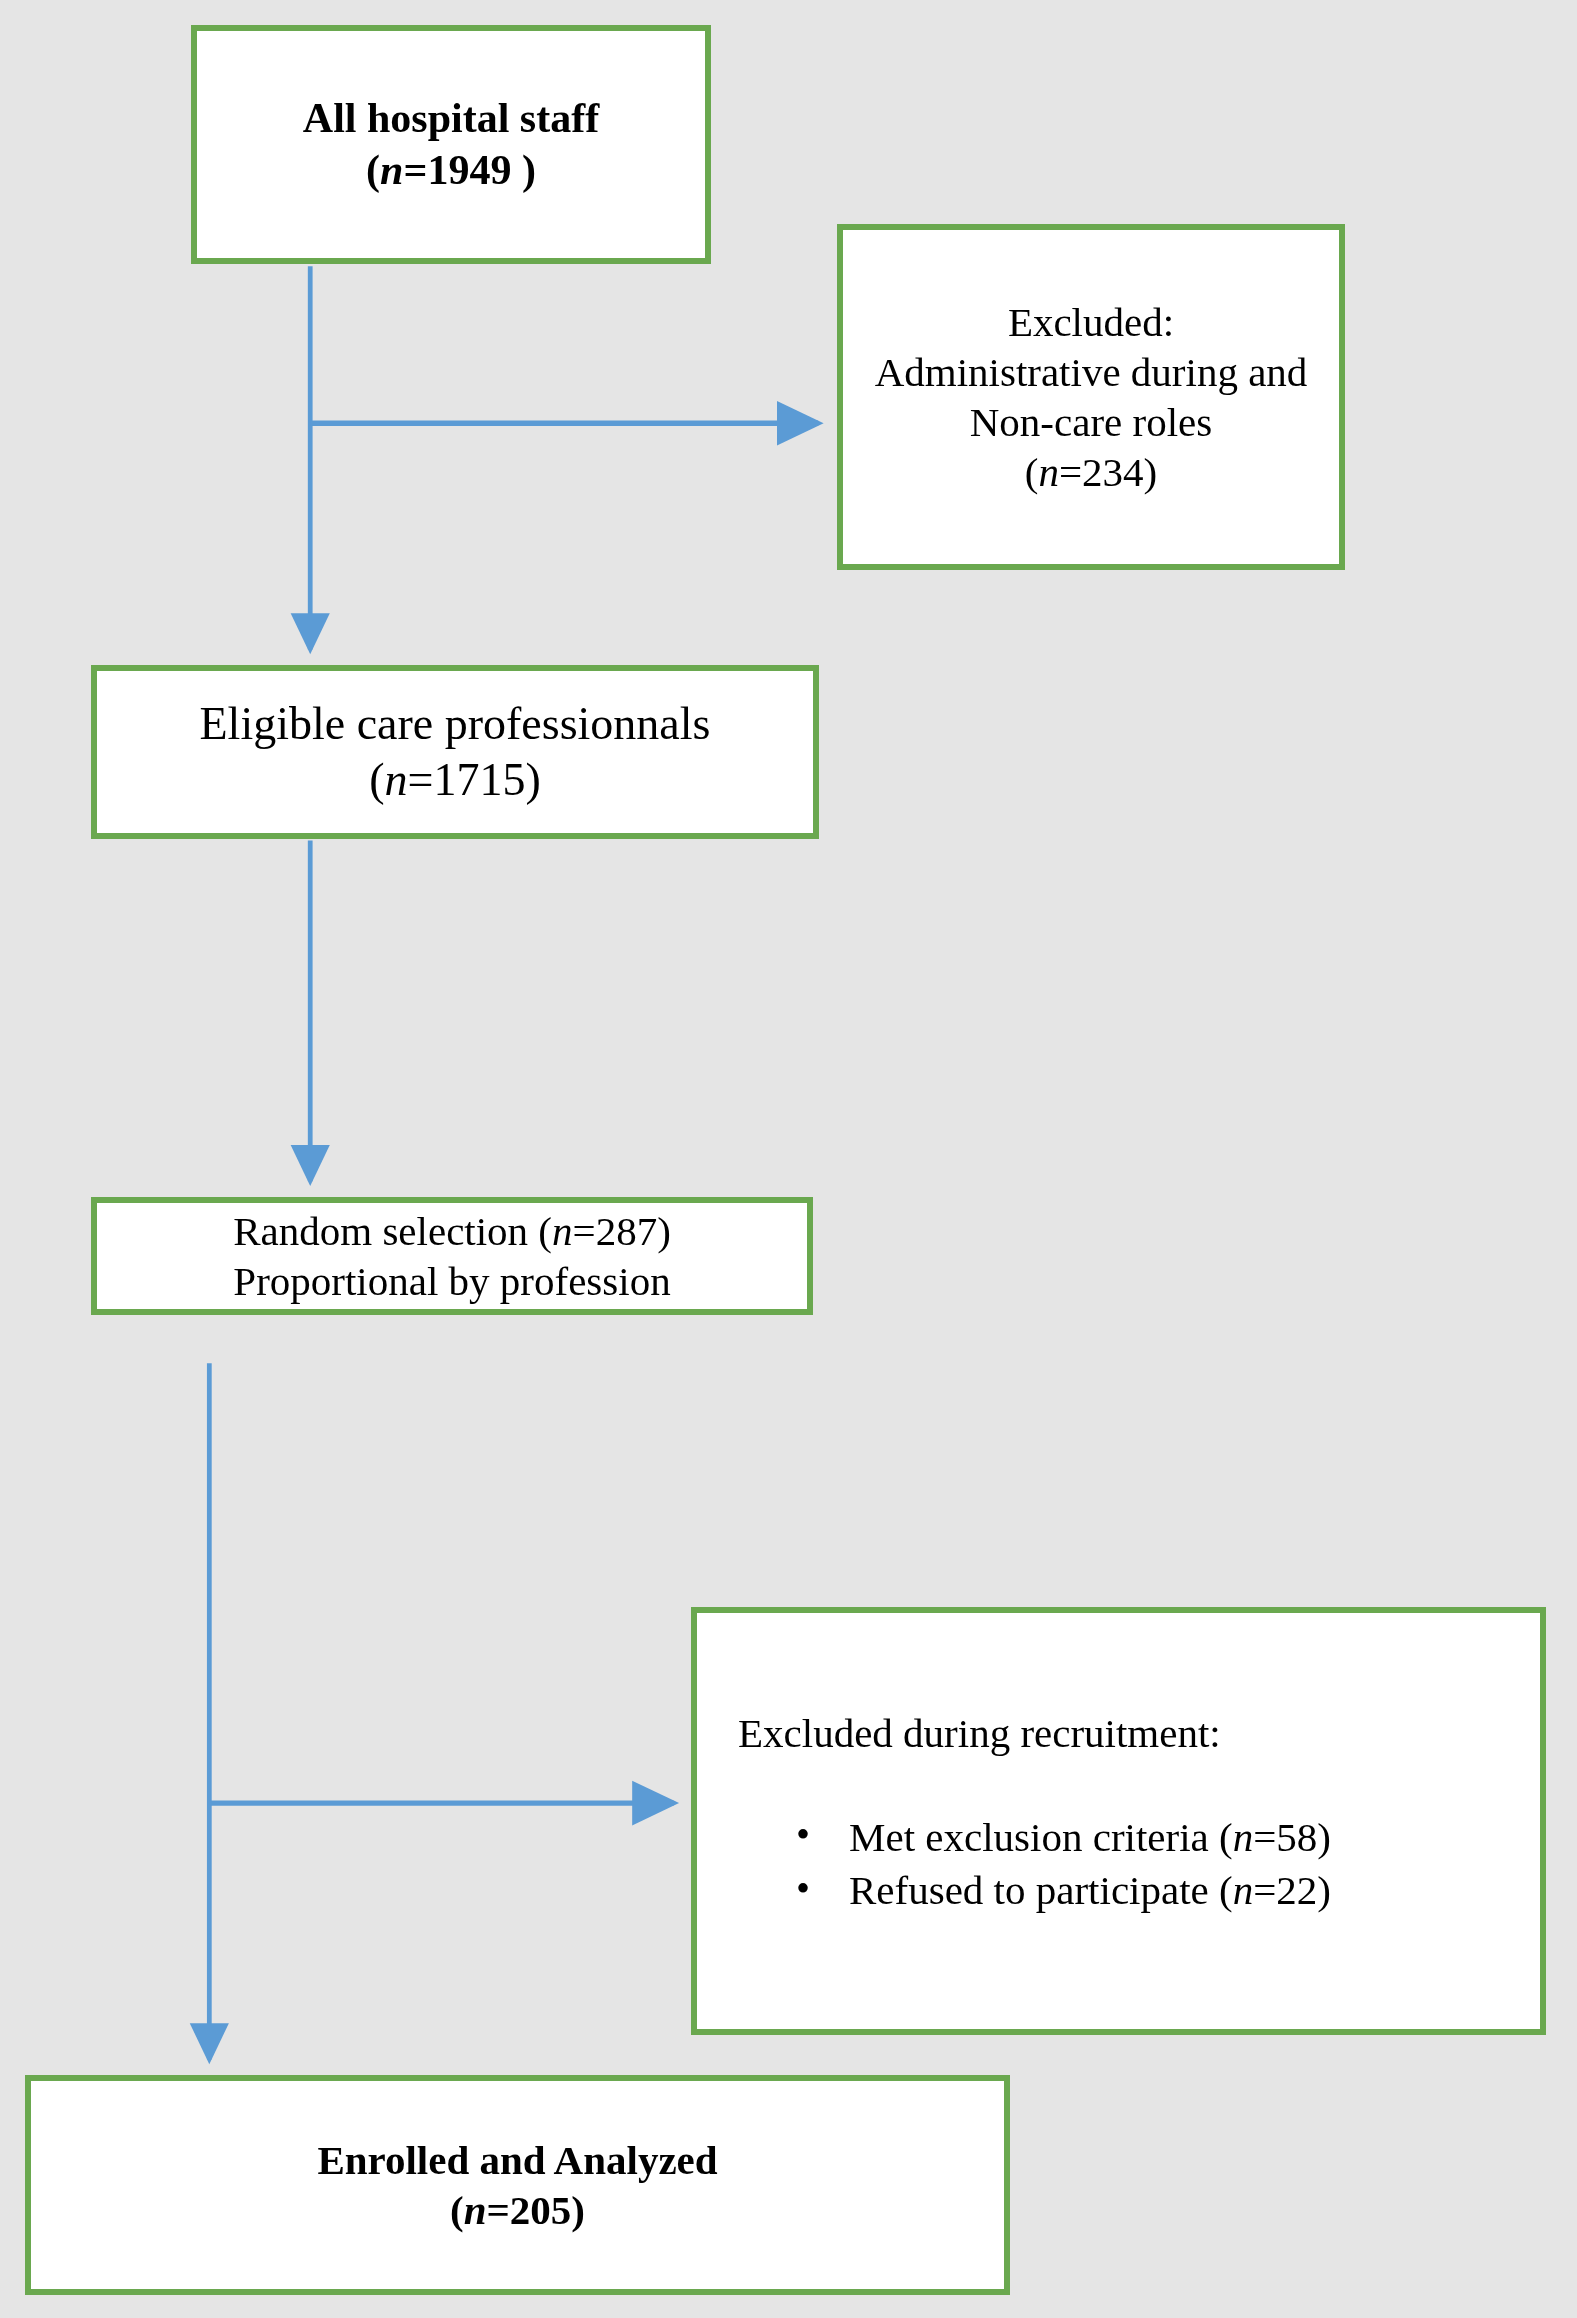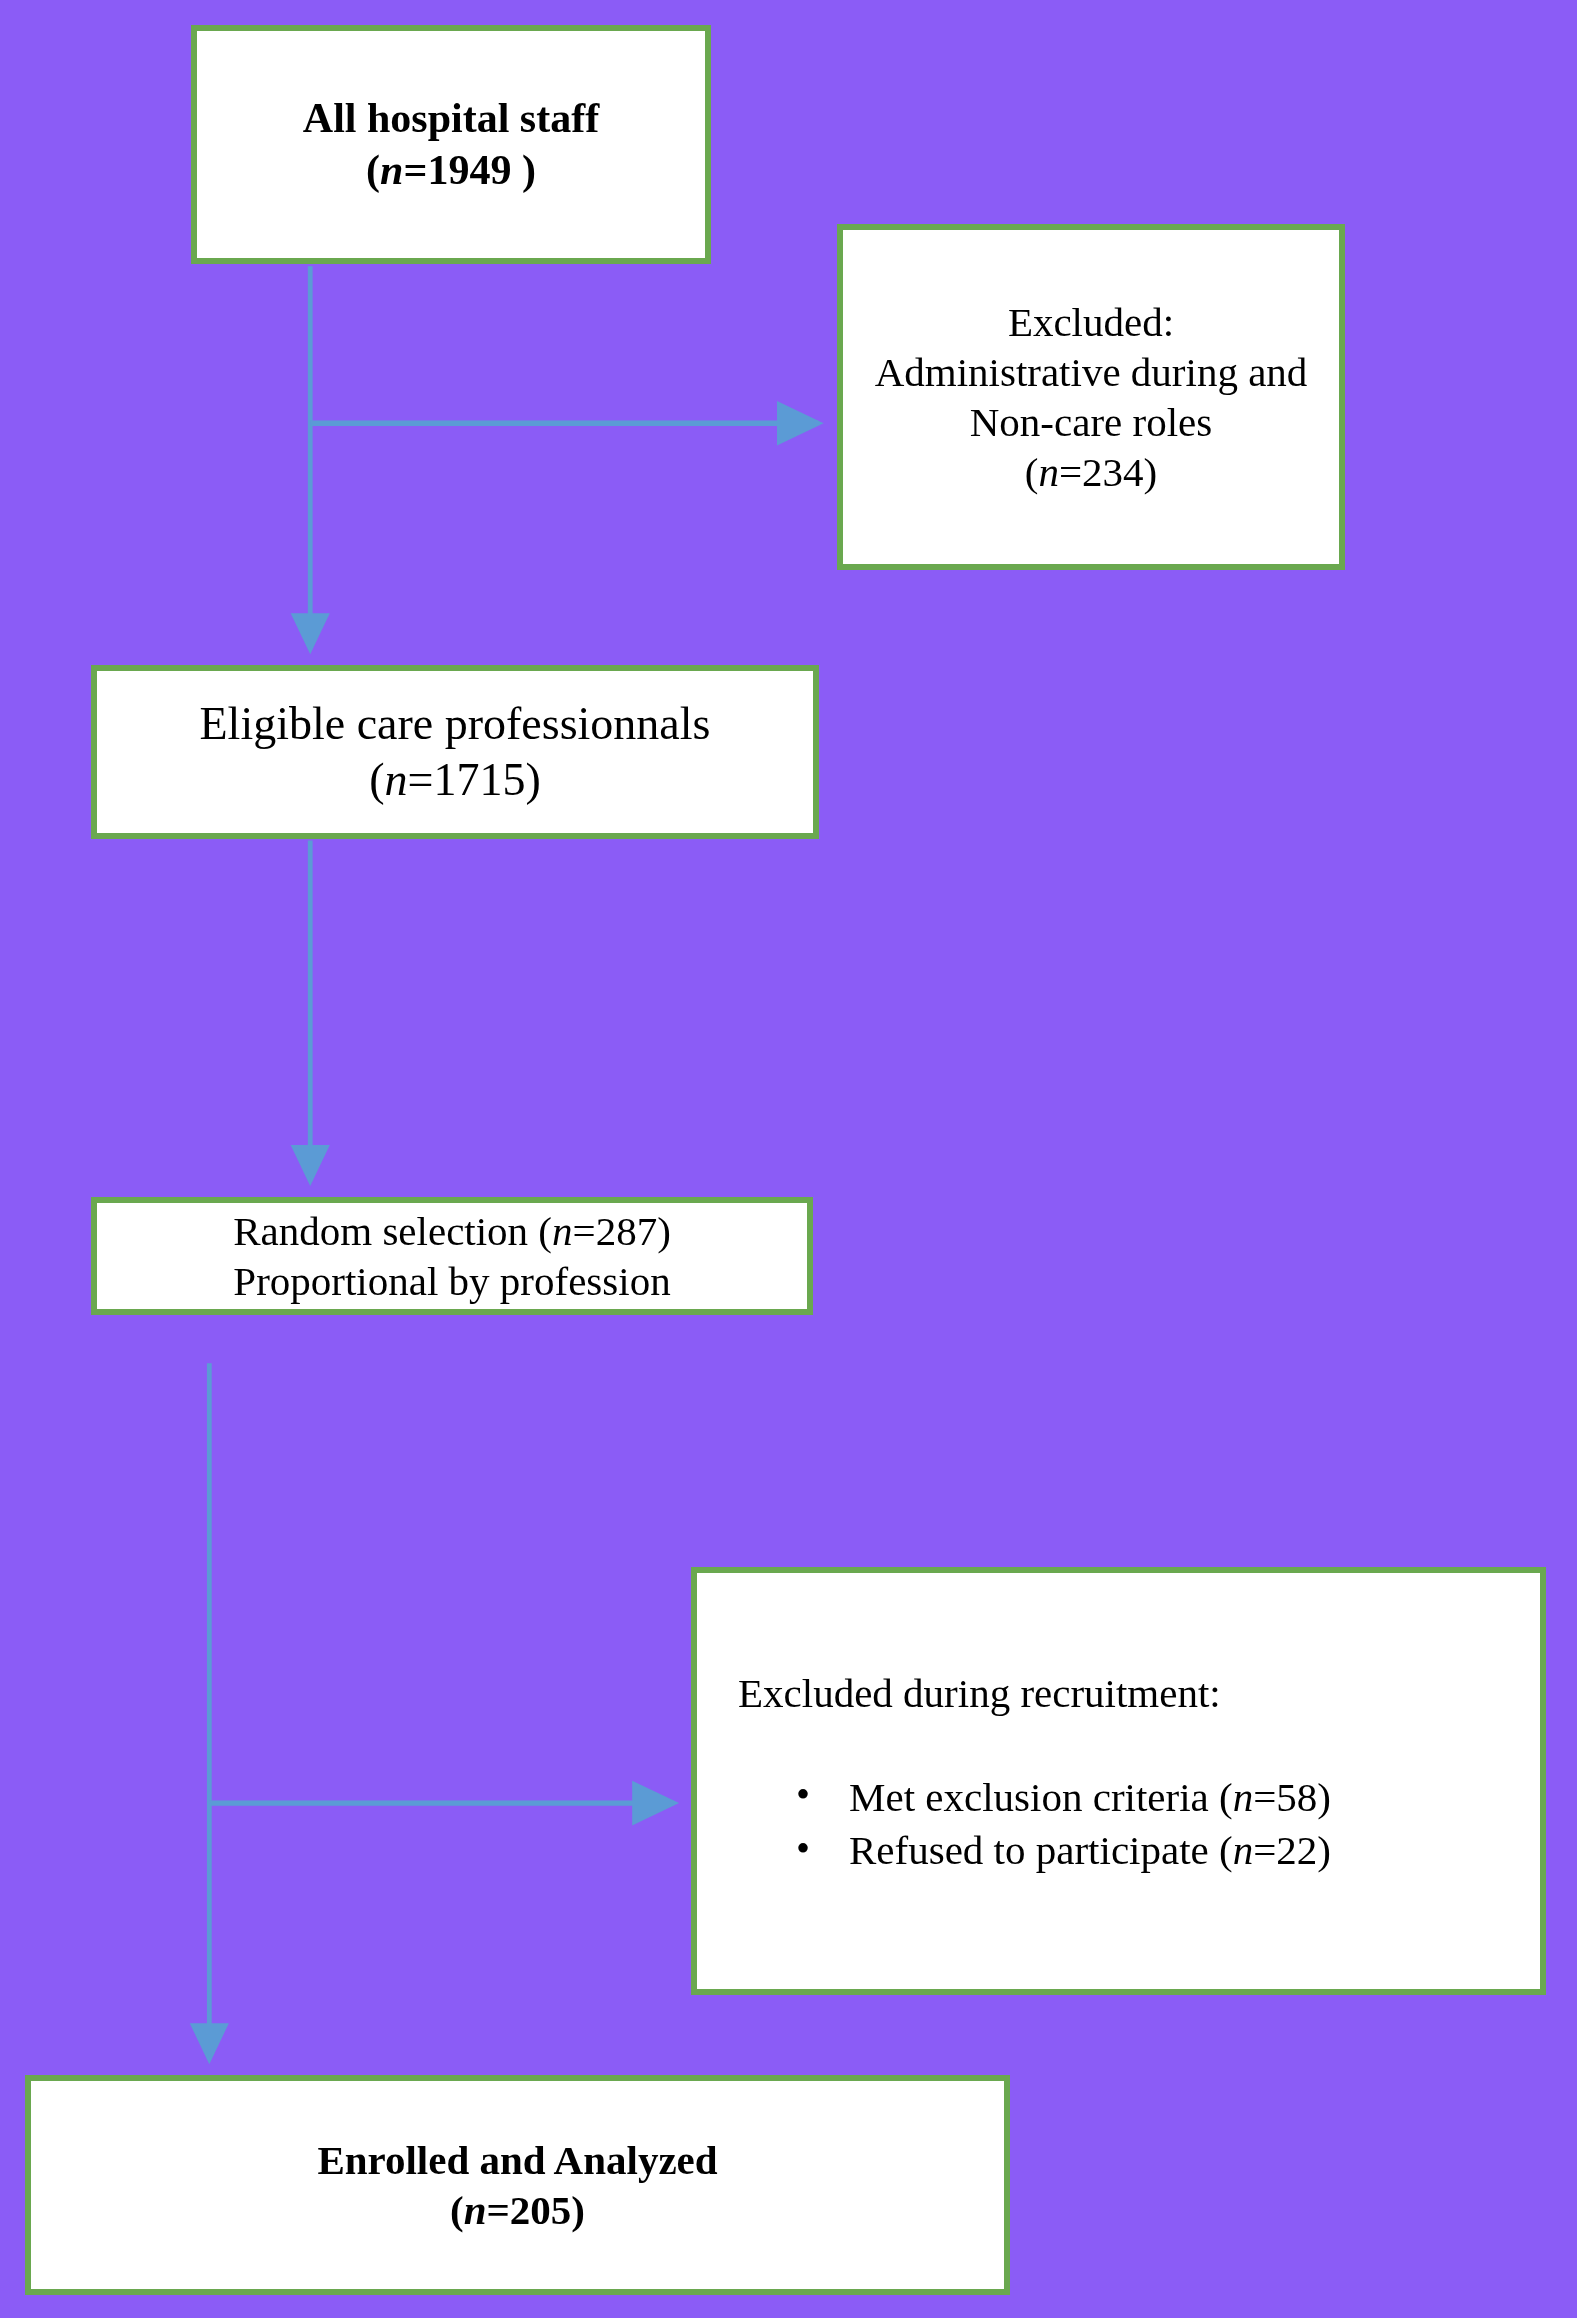--- a/index.html
+++ b/index.html
@@ -5,21 +5,21 @@
 <style>
   html, body {
     margin: 0;
     padding: 0;
     background: #ffffff;
   }
   #canvas {
     position: relative;
     width: 1577px;
     height: 2319px;
-    background: #8b5cf6;
+    background: #e5e5e5;
     overflow: hidden;
     font-family: "Liberation Serif", "DejaVu Serif", serif;
     color: #000000;
   }
   #edges {
     position: absolute;
     left: 0; top: 0;
     width: 1577px;
     height: 2319px;
     pointer-events: none;
@@ -43,21 +43,21 @@
     line-height: 1.22;
   }
   .bold { font-weight: bold; }
   .ital { font-style: italic; }
 
   
   #node-all-staff      { left: 191px;  top: 25px;   width: 520px;  height: 239px; }
   #node-excluded-admin { left: 837px; top: 224px;  width: 508px;  height: 346px; }
   #node-eligible       { left: 91px;  top: 665px;  width: 728px; height: 174px; }
   #node-random         { left: 91px;  top: 1197px; width: 722px; height: 118px; }
-  #node-excluded-recr  { left: 691px; top: 1567px; width: 855px; height: 428px; }
+  #node-excluded-recr  { left: 691px; top: 1607px; width: 855px; height: 428px; }
   #node-enrolled       { left: 25px;   top: 2075px; width: 985px; height: 220px; }
 
   #node-all-staff .line      { font-size: 42px; }
   #node-excluded-admin .line { font-size: 41px; }
   #node-eligible .line       { font-size: 46px; }
   #node-random .line         { font-size: 41px; }
   #node-enrolled .line       { font-size: 41px; }
 
   #node-excluded-recr { padding-left: 41px; padding-right: 13.6px; }
   #node-excluded-recr .head { font-size: 41px; margin-bottom: 38px; }

